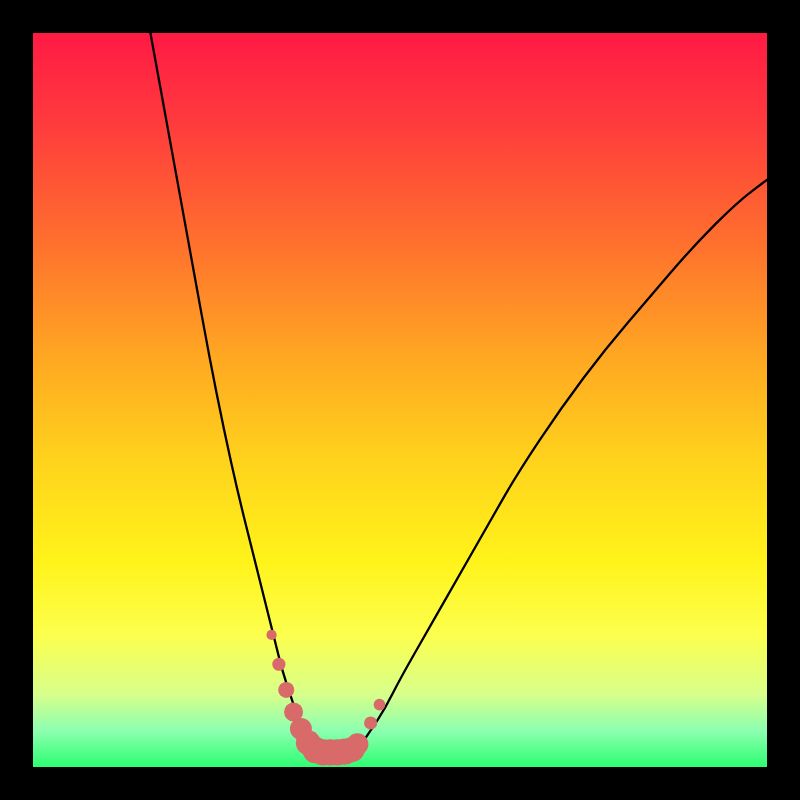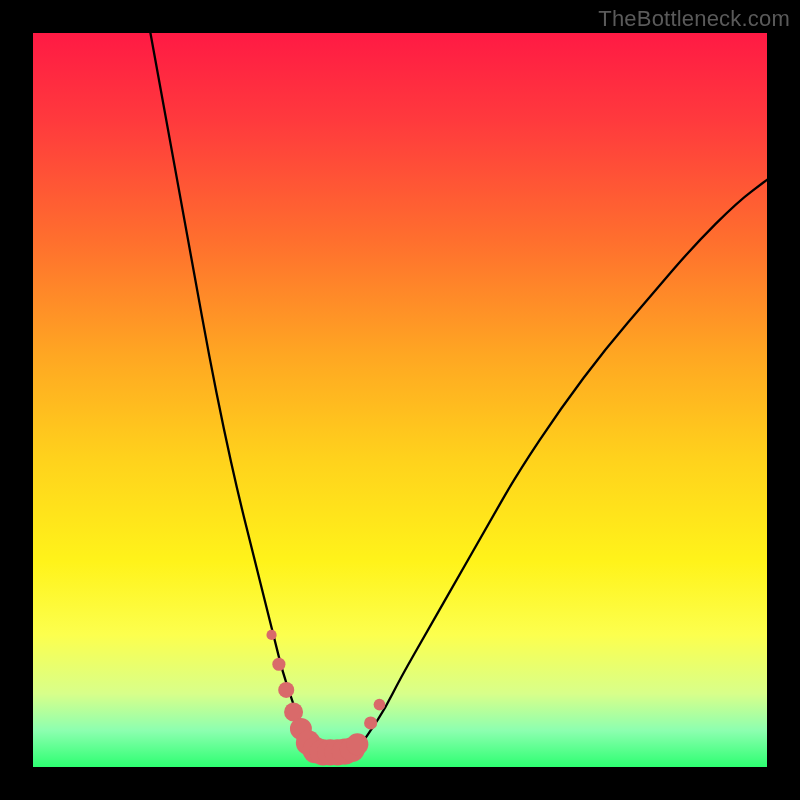--- a/index.html
+++ b/index.html
@@ -54,21 +54,20 @@
     font-size: 22px;
     letter-spacing: 0.2px;
     font-weight: 500;
   }
 </style>
 </head>
 <body>
 
 <div class="frame">
 
-  <div class="watermark">TheBottleneck.com</div>
 
   <div class="plot-area">
     <svg class="plot-svg" viewBox="0 0 734 734" preserveAspectRatio="none">
       <g id="curve-g">
           <path d="M 117.44 0 Q 132.12 80.74000000000001 139.46 121.11000000000001 Q 146.8 161.48000000000002 154.14 201.85 Q 161.48 242.21999999999997 168.82 282.59 Q 176.16 322.96 183.5 359.65999999999997 Q 190.84 396.36 198.18 429.39 Q 205.52 462.42 212.86 491.78 Q 220.2 521.14 227.54 550.5 Q 234.88 579.86 238.55 594.54 Q 242.22 609.22 245.89000000000001 623.9000000000001 Q 249.56000000000003 638.58 253.23000000000002 649.59 Q 256.9 660.6 260.57 671.61 Q 264.24 682.62 267.90999999999997 689.96 Q 271.58 697.3 275.25 706.4749999999999 Q 278.92 715.65 278.92 715.65 Q 278.92 715.65 282.59000000000003 716.751 Q 286.26 717.852 289.93 718.219 Q 293.6 718.586 297.27 718.586 Q 300.94 718.586 304.61 718.586 Q 308.28 718.586 311.95 718.219 Q 315.62 717.852 319.28999999999996 716.751 Q 322.96 715.65 322.96 715.65 Q 322.96 715.65 326.63 711.98 Q 330.3 708.31 333.97 702.805 Q 337.64 697.3 344.98 686.29 Q 352.32 675.28 359.65999999999997 660.5999999999999 Q 367 645.92 381.68 620.23 Q 396.36 594.54 411.03999999999996 568.8499999999999 Q 425.71999999999997 543.16 440.4 517.47 Q 455.08 491.78 469.76 466.09 Q 484.44 440.4 506.46000000000004 407.37 Q 528.48 374.34000000000003 550.5 344.98 Q 572.52 315.62000000000006 594.54 289.93000000000006 Q 616.56 264.24 638.5799999999999 238.55 Q 660.6 212.86 682.62 190.83999999999997 Q 704.64 168.81999999999994 719.3199999999999 157.80999999999995 Q 734 146.79999999999995 734 146.79999999999995" fill="none" stroke="#000000" stroke-width="2.3" stroke-linecap="round" stroke-linejoin="round"></path>
         </g>
       <g id="markers-g">
           <circle cx="238.55" cy="601.88" r="5.109999999999999" fill="#d96a6a"></circle>
           <circle cx="245.89000000000001" cy="631.24" r="6.57" fill="#d96a6a"></circle>
           <circle cx="253.23" cy="656.9300000000001" r="8.030000000000001" fill="#d96a6a"></circle>

